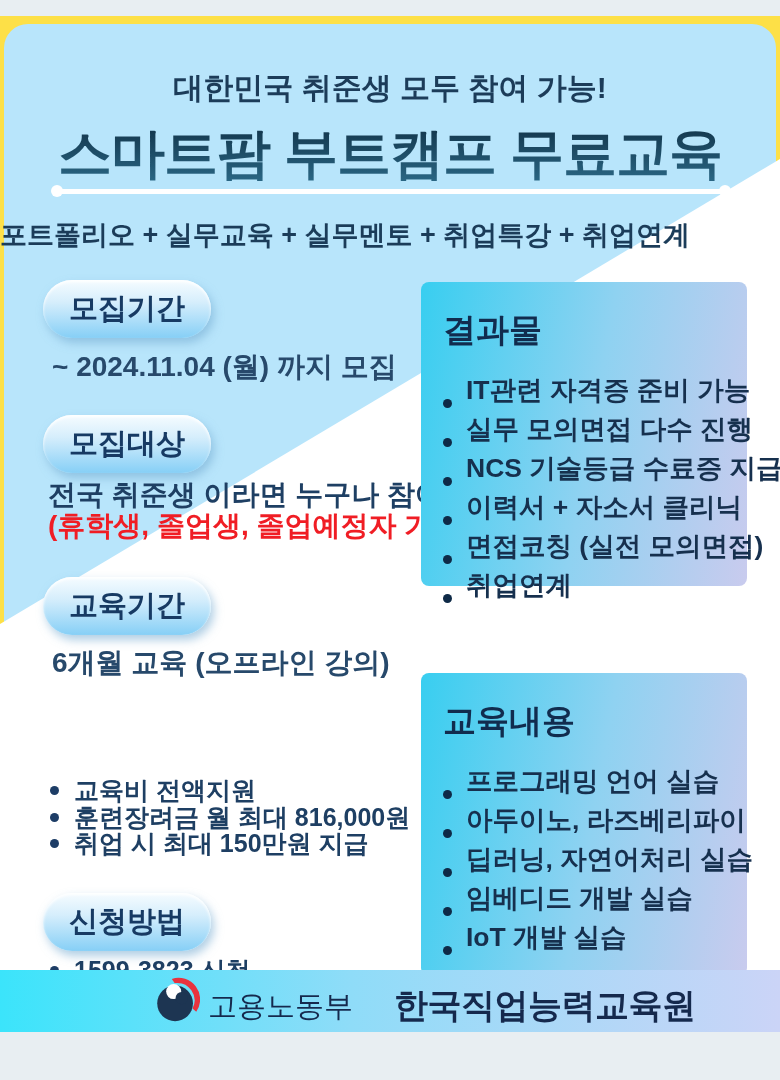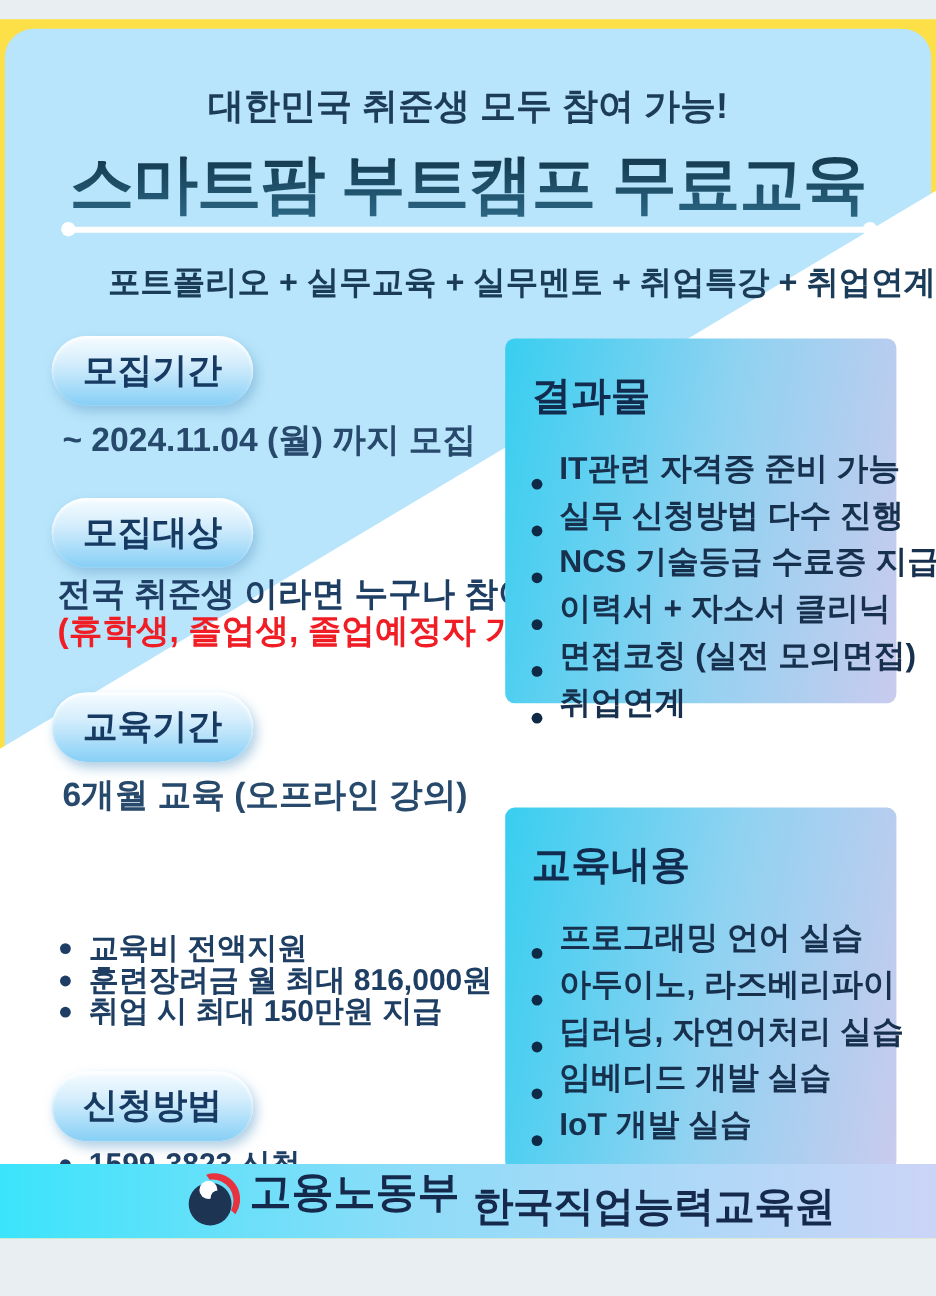--- a/index.html
+++ b/index.html
@@ -35,21 +35,21 @@
     background:#ffffff; border-radius:3px;
   }
   .divider-dot {
     position:absolute; top:169px; width:12px; height:12px;
     background:#ffffff; border-radius:50%;
   }
   .divider-dot.left { left:51px; }
   .divider-dot.right { left:719px; }
   .subtitle {
     position:absolute; top:201px; left:0; width:100%;
-    text-align:right; font-size:27px; font-weight:800; color:#1b3c59;
+    text-align:left; font-size:27px; font-weight:800; color:#1b3c59;
   }
   
   .badge {
     position:absolute; left:43px; padding:9px 26px; border-radius:30px;
     font-size:29px; font-weight:800; color:#173a63;
     background:linear-gradient(180deg,#f6fcff 0%, #d6eefc 38%, #86cff6 100%);
     box-shadow:3px 5px 10px rgba(110,165,205,0.55), inset 0 2px 3px rgba(255,255,255,0.95);
   }
   .left-text {
     position:absolute; left:52px; font-size:28px; font-weight:700; color:#27496b;
@@ -84,22 +84,22 @@
     background:#0e2a47; margin:11px 14px 0 0;
   }
   .card-list .txt { font-size:26.5px; font-weight:700; color:#16304e; white-space:nowrap; }
   
   .footer {
     position:absolute; left:0; bottom:0; width:100%; height:62px;
     background:linear-gradient(90deg,#3be4fb 0%, #8fdcf8 45%, #cbd4f7 100%);
   }
   .footer .emblem { position:absolute; left:153px; top:7px; width:47px; height:47px; }
   .footer .ministry {
-    position:absolute; left:208px; top:0;
-    font-size:35px; font-weight:700; color:#15294d;
+    position:absolute; left:208px; top:17px;
+    font-size:29px; font-weight:400; color:#15294d;
   }
   .footer .org {
     position:absolute; left:394px; top:13px;
     font-size:34px; font-weight:900; color:#15294d; letter-spacing:-0.5px;
   }
 </style>
 </head>
 <body>
 
 <div class="poster">
@@ -150,21 +150,21 @@
 
   <div class="card card-1">
     <div class="card-title">결과물</div>
     <ul class="card-list">
       <li>
           <span class="dot"></span>
           <span class="txt">IT관련 자격증 준비 가능</span>
         </li>
       <li>
           <span class="dot"></span>
-          <span class="txt">실무 신청방법 다수 진행</span>
+          <span class="txt">실무 모의면접 다수 진행</span>
         </li>
       <li>
           <span class="dot"></span>
           <span class="txt">NCS 기술등급 수료증 지급</span>
         </li>
       <li>
           <span class="dot"></span>
           <span class="txt">이력서 + 자소서 클리닉</span>
         </li>
       <li>

